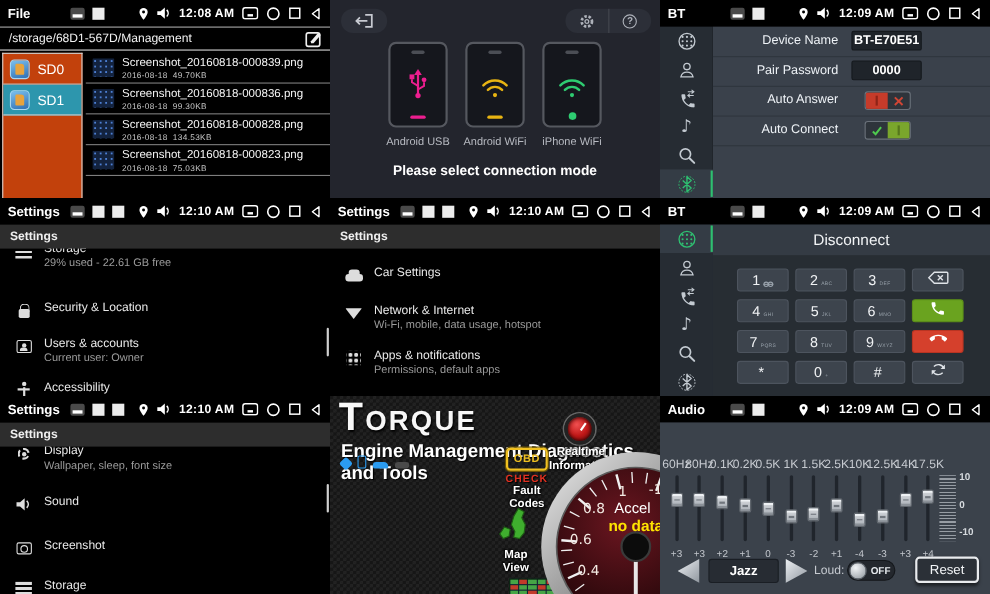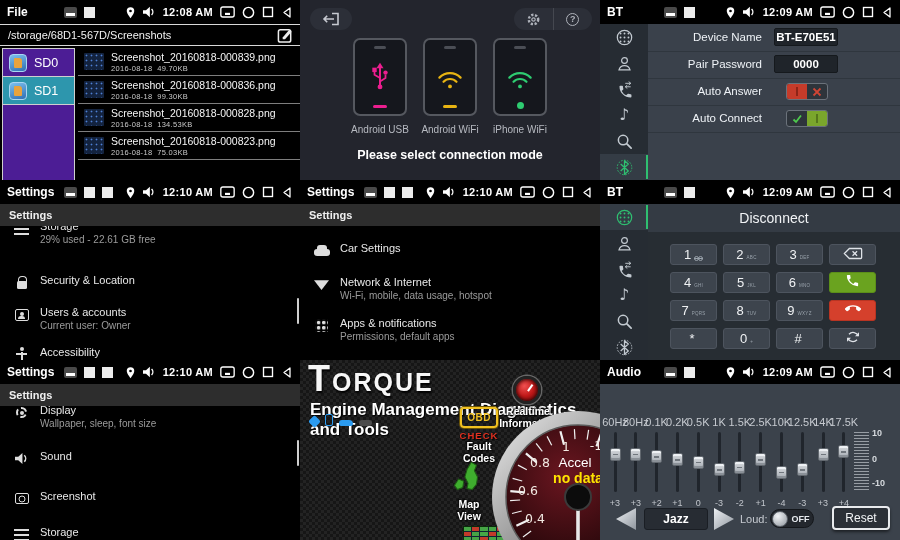--- a/index.html
+++ b/index.html
@@ -16,21 +16,21 @@
 .sb-sq{width:11px;height:11px;background:#ececec;display:inline-block}
 .sb-right{margin-left:auto;display:flex;align-items:center;gap:7px}
 .sb-time{font-size:11px;font-weight:bold;letter-spacing:.3px}
 .sb-ic{display:inline-flex;align-items:center}
 
 
 #p-file{background:#000}
 .f-path{position:absolute;top:24px;left:0;right:0;height:22px;background:#000;border-top:1px solid #d8d8d8;border-bottom:1px solid #d8d8d8;display:flex;align-items:center;padding:0 8px}
 .f-path-txt{font-size:11px;color:#f2f2f2}
 .f-edit{position:absolute;right:6px;top:2px;width:17px;height:17px}
-.f-side{position:absolute;left:2px;top:48px;width:73px;bottom:0;border:1px solid #cfcfcf;border-bottom:none;background:#4c1d95}
+.f-side{position:absolute;left:2px;top:48px;width:73px;bottom:0;border:1px solid #cfcfcf;border-bottom:none;background:#c2410c}
 .drive{height:28px;display:flex;align-items:center;gap:7px;padding:0 6px;border-bottom:1px solid #cfcfcf}
 .drive.sel{background:#2d96ad}
 .drive-ico{width:18px;height:18px;border-radius:4px;background:linear-gradient(160deg,#7cc0ee,#2f6fb4);border:1px solid #a9d6f2;position:relative}
 .drive-ico::after{content:"";position:absolute;left:4px;top:3px;width:8px;height:10px;background:#e8a33d;border-radius:1px 3px 1px 1px}
 .drive-label{font-size:12.5px;color:#fff}
 .f-list{position:absolute;left:78px;top:48px;right:0;bottom:0}
 .f-row{height:28px;position:relative;border-bottom:1px solid #7e7e7e}
 .f-thumb{position:absolute;left:6px;top:5px;width:20px;height:17px;background-color:#13233f;background-image:radial-gradient(#4d7fd4 .8px,transparent 1.1px);background-size:5px 5px;border-radius:1px}
 .f-name{position:absolute;left:33px;top:3px;font-size:10.5px;color:#f5f5f5;white-space:nowrap}
 .f-meta{position:absolute;left:33px;top:16px;font-size:7.5px;color:#c9c9c9;letter-spacing:.3px}
@@ -197,21 +197,21 @@
             </svg>
           </span>
           <span class="sb-ic">
             <svg width="12" height="13" viewBox="0 0 16 16">
               <polygon points="12,2 4,8 12,14" fill="none" stroke="#fff" stroke-width="1.7" stroke-linejoin="round"></polygon>
             </svg>
           </span>
         </span>
       </div>
     <div class="f-path">
-      <span class="f-path-txt">/storage/68D1-567D/Screenshots</span>
+      <span class="f-path-txt">/storage/68D1-567D/Management</span>
       <span class="f-edit">
         <svg viewBox="0 0 18 18">
             <rect x="1.5" y="3" width="13" height="13" rx="2" fill="none" stroke="#eee" stroke-width="1.6"></rect>
             <path d="M6 11l7-8 2.5 2-7 8H6z" fill="#eee"></path>
           </svg>
       </span>
     </div>
     <div class="f-side">
       <div class="drive">
         <span class="drive-ico"></span>

